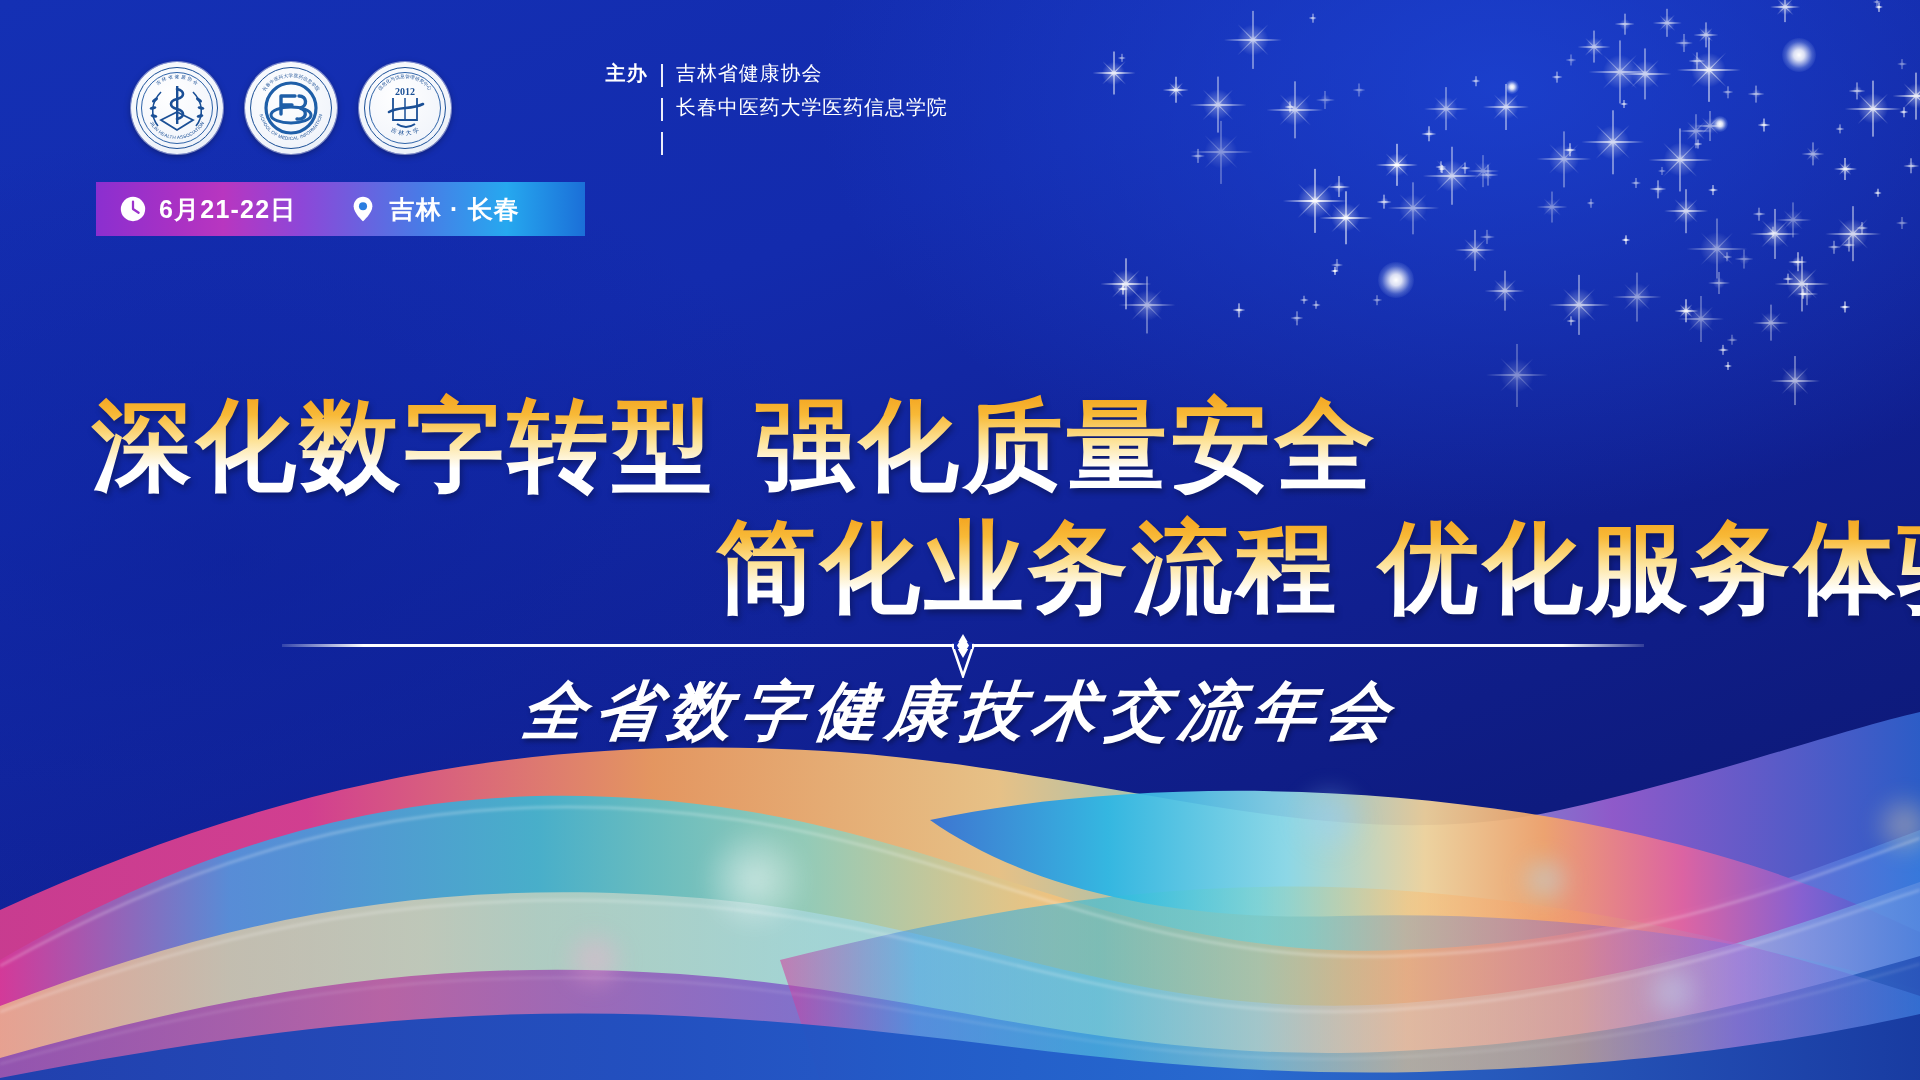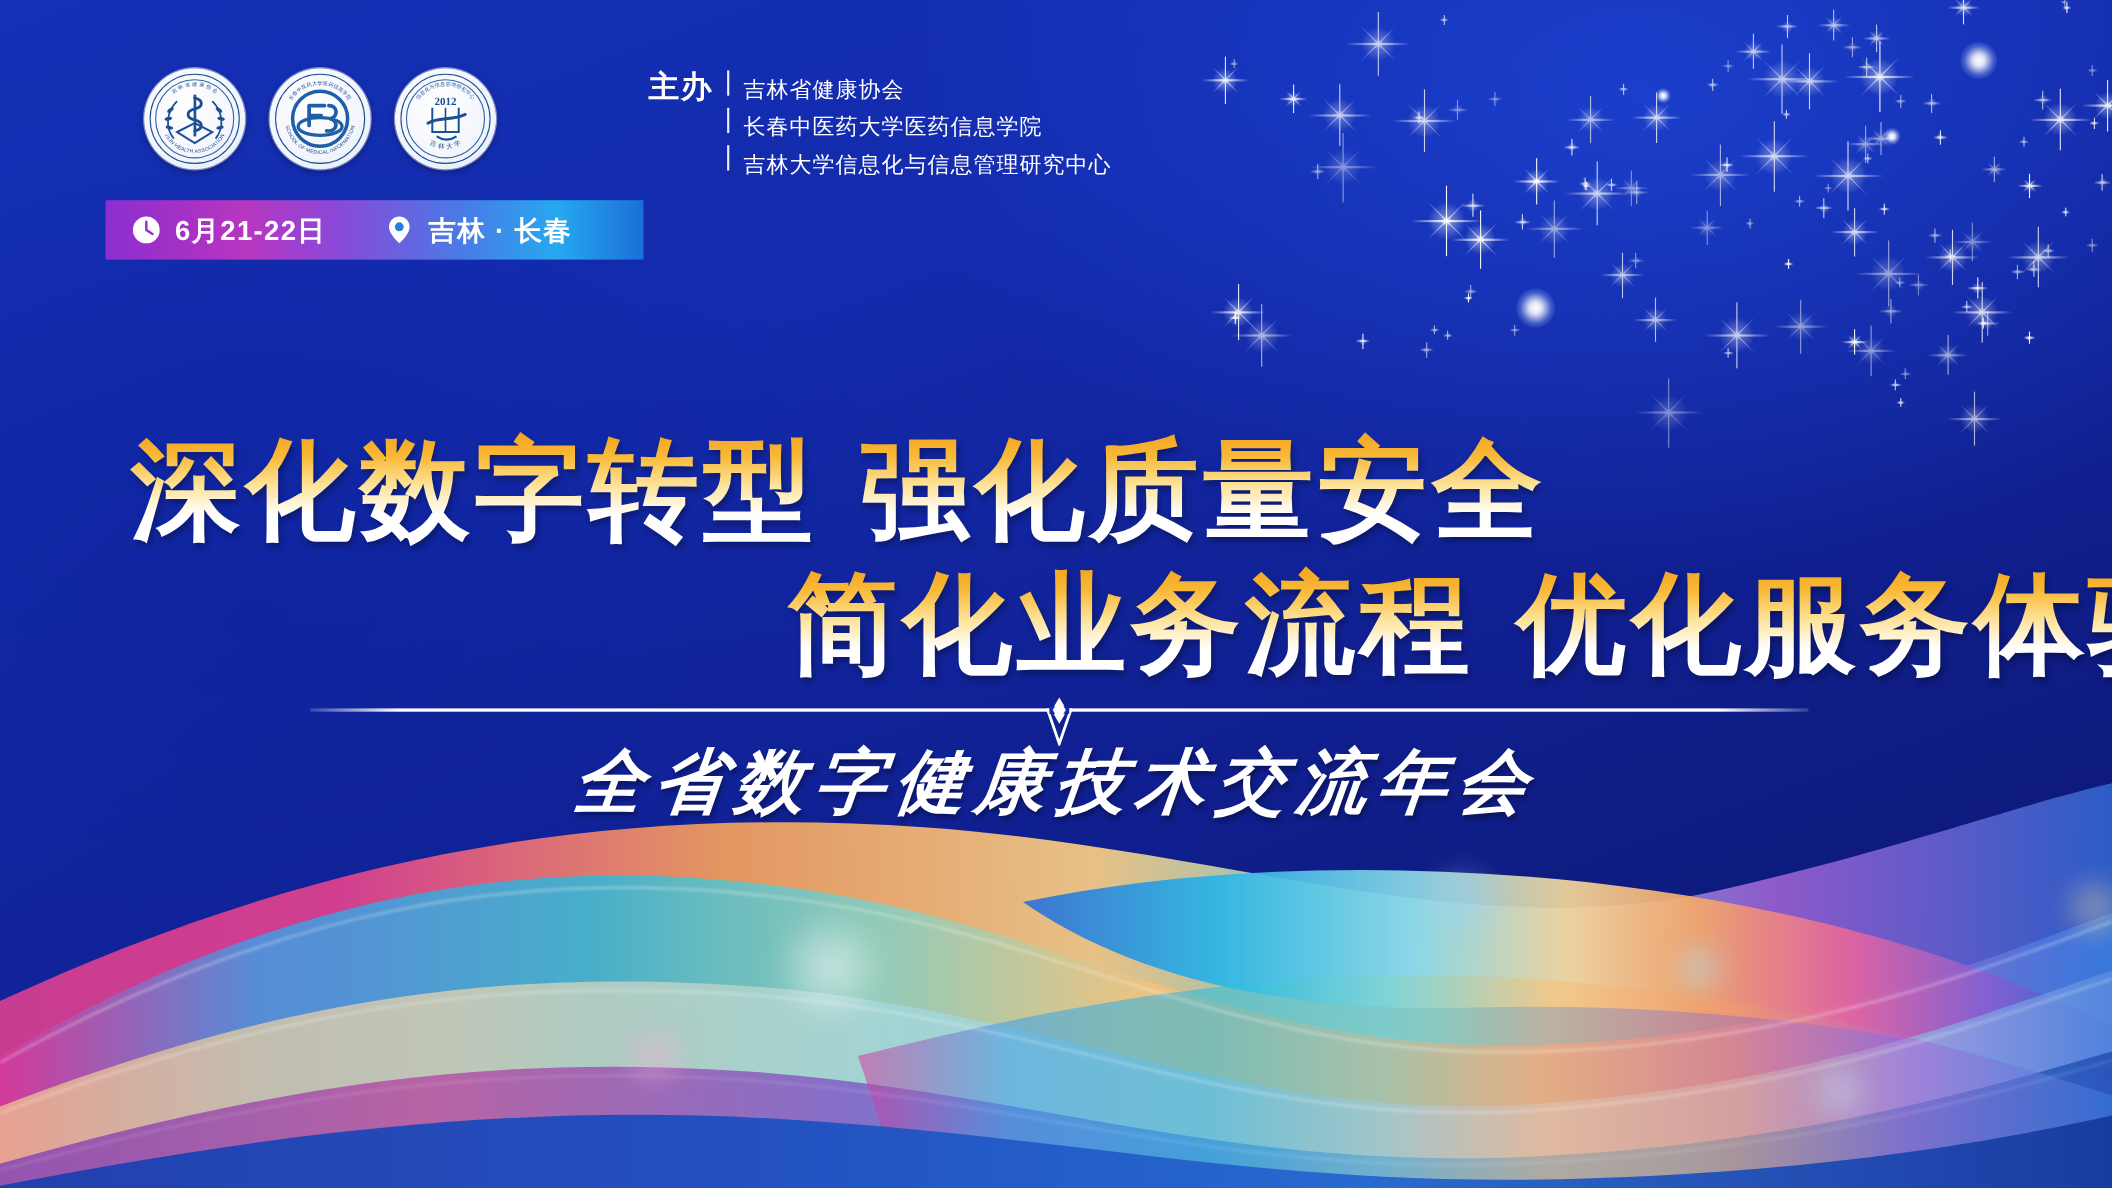--- a/index.html
+++ b/index.html
@@ -61,42 +61,42 @@
   .badge-item { display:flex; align-items:center; gap:11px; }
   .badge-item + .badge-item { margin-left:52px; }
   .badge-text { color:#fff; font-size:25px; font-weight:700; letter-spacing:1.2px; white-space:nowrap;
                 font-family:"Liberation Sans","DejaVu Sans",sans-serif; }
   .ico { width:30px; height:30px; flex:0 0 auto; }
 
   
   .org-block { position:absolute; left:540px; top:60px; }
   .org-row { display:flex; align-items:baseline; height:30px; margin-bottom:4px; }
   .org-label {
-    width:108px; text-align:right; color:#ffffff; font-size:28px; font-weight:700;
+    width:108px; text-align:right; color:#ffffff; font-size:20px; font-weight:700;
     letter-spacing:1.2px; white-space:nowrap; font-family:"Liberation Sans","DejaVu Sans",sans-serif;
   }
   .org-sep { width:0; border-left:2px solid rgba(255,255,255,0.92); height:23px; margin:0 13px; align-self:center; }
   .org-value {
     color:#ffffff; font-size:20px; font-weight:400; letter-spacing:.9px; white-space:nowrap;
     font-family:"Liberation Sans","DejaVu Sans",sans-serif;
   }
   .org-label.blank { visibility:hidden; }
 
   
   .headline { position:absolute; left:0; top:390px; width:1920px; }
   .hl {
     font-size:100px; font-weight:900; letter-spacing:4px; line-height:1.12;
     font-family:"DejaVu Sans","Liberation Sans",sans-serif;
     background:linear-gradient(180deg, #f2a01c 0%, #f8b937 22%, #fde39a 46%, #ffffff 70%, #ffffff 100%);
     -webkit-background-clip:text; background-clip:text; color:transparent;
     -webkit-text-fill-color:transparent;
     filter:drop-shadow(2px 4px 3px rgba(0,0,0,0.30));
     white-space:nowrap;
   }
-  .hl1 { padding-left:119px; }
+  .hl1 { padding-left:92px; }
   .hl2 { padding-left:716px; margin-top:10px; }
 
   
   .divider { position:absolute; left:282px; top:632px; width:1362px; height:46px; }
   .divider .bar {
     position:absolute; top:12px; left:0; width:100%; height:3px;
     background:linear-gradient(90deg, rgba(255,255,255,.15) 0%, #ffffff 6%, #ffffff 94%, rgba(255,255,255,.15) 100%);
   }
   .divider .dia {
     position:absolute; left:calc(50% - 13px); top:0; width:26px; height:46px;
@@ -485,21 +485,20 @@
         <div class="org-value">吉林省健康协会</div>
       </div>
       <div class="org-row">
         <div class="org-label blank">主办</div>
         <div class="org-sep"></div>
         <div class="org-value">长春中医药大学医药信息学院</div>
       </div>
       <div class="org-row">
         <div class="org-label blank">主办</div>
         <div class="org-sep"></div>
-        <div class="org-value">吉林大学信息化与信息管理研究中心</div>
       </div>
     </div>
 
   <div class="headline">
     <div class="hl hl1">深化数字转型 强化质量安全</div>
     <div class="hl hl2">简化业务流程 优化服务体验</div>
   </div>
 
   <div class="divider">
     <div class="bar"></div>

